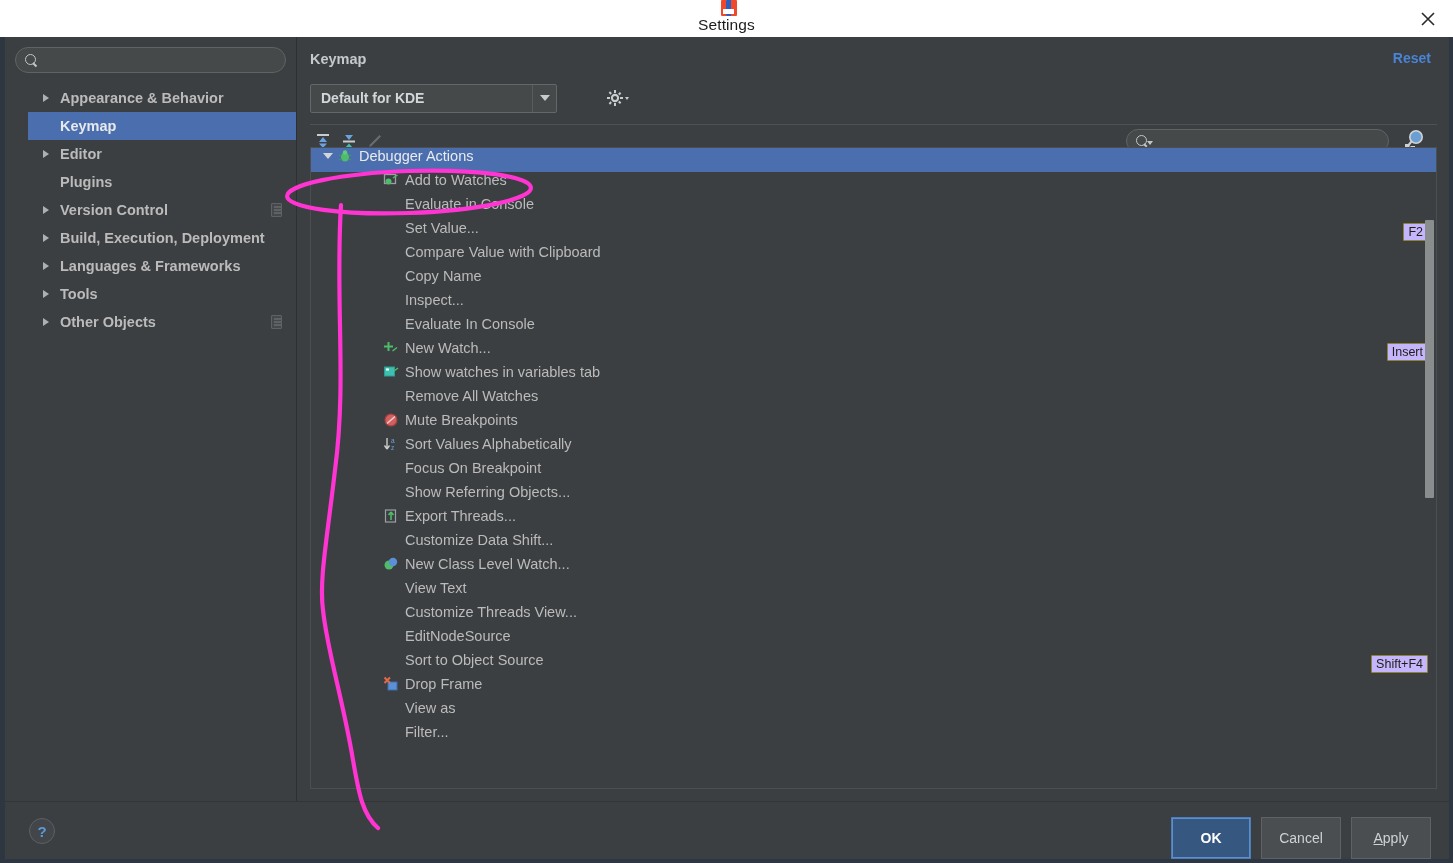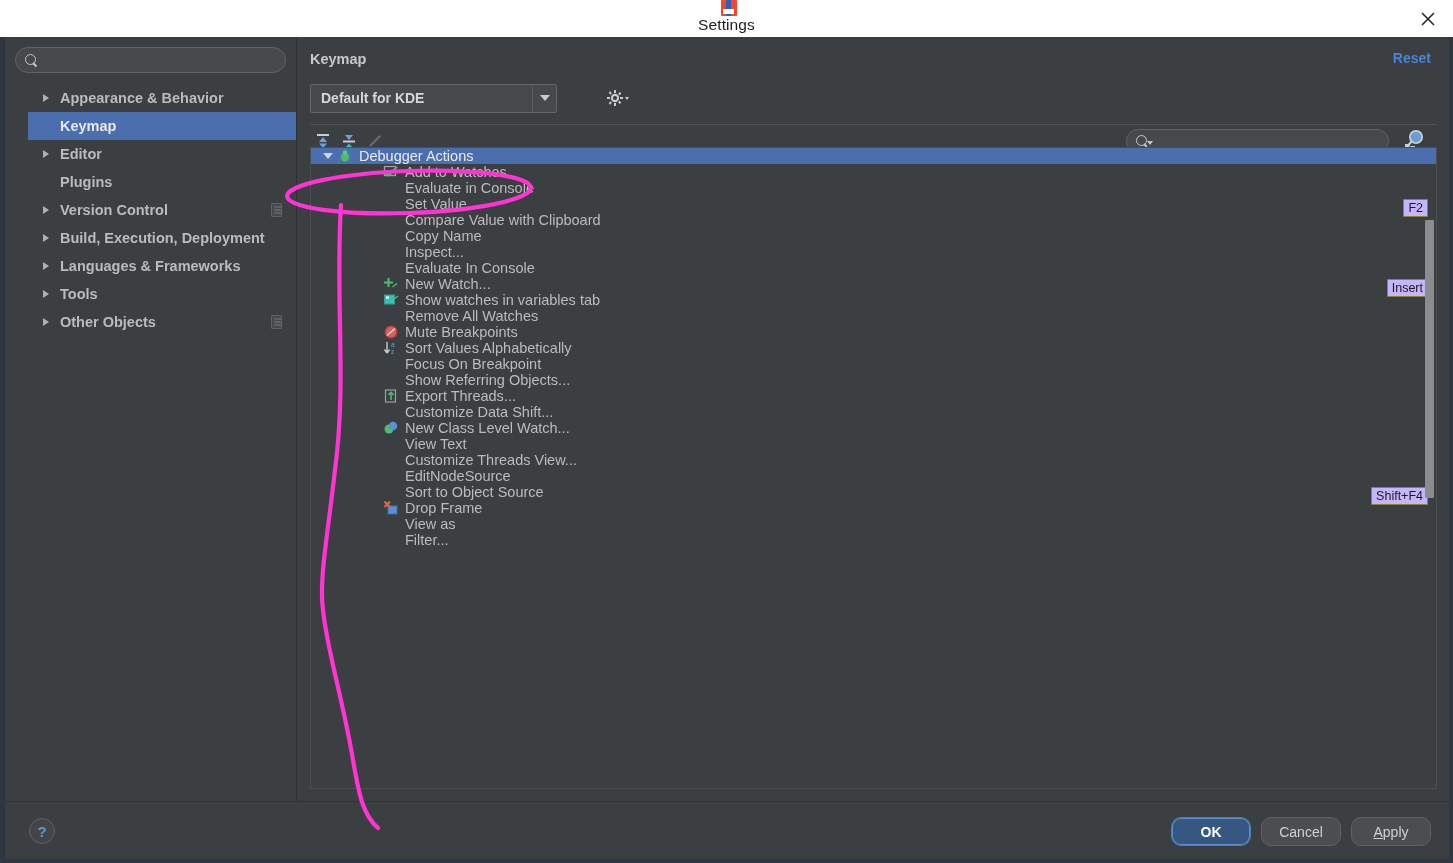--- a/index.html
+++ b/index.html
@@ -189,21 +189,21 @@
   .tree-wrap {
     position: absolute; left: 12px; right: 12px; top: 110px; bottom: 12px;
     border: 1px solid #4b4f51;
     background: #3c3f41;
     overflow: hidden;
   }
   .tree {
     position: relative; height: 100%;
   }
   .trow {
-    height: 16px; display: flex; align-items: flex-start; cursor: pointer;
+    height: 24px; display: flex; align-items: flex-start; cursor: pointer;
     position: relative; padding-left: 10px;
   }
   .trow.selected { background: #4b6eaf; }
   .trow .tw-arrow {
     width: 16px; height: 16px; flex: none; position: relative;
   }
   .trow .tw-arrow::after {
     content:""; position:absolute; left: 2px; top: 5px;
     border-top: 6px solid #d3d6d8;
     border-left: 5px solid transparent; border-right: 5px solid transparent;
@@ -238,22 +238,22 @@
     cursor: pointer;
   }
   .help-btn span {
     font-size: 15px; color: #5b9ad9; font-weight: 700;
   }
   .btn-row {
     position: absolute; right: 18px; top: 15px;
     display: flex; gap: 10px;
   }
   .btn {
-    height: 29px; min-width: 80px;
-    border-radius: 10px; display: flex; align-items: center; justify-content: center;
+    height: 42px; min-width: 80px;
+    border-radius: 0; display: flex; align-items: center; justify-content: center;
     font-size: 14px; color: #cfd2d4; cursor: pointer;
     background: #4a4e50; border: 1px solid #5e6264;
   }
   .btn.primary {
     background: #365880; border: 1px solid #4b7dba; color: #ffffff; font-weight: 700;
     box-shadow: 0 0 0 1px #5c8fd0 inset;
   }
   .btn u { text-decoration: underline; }
 
   

